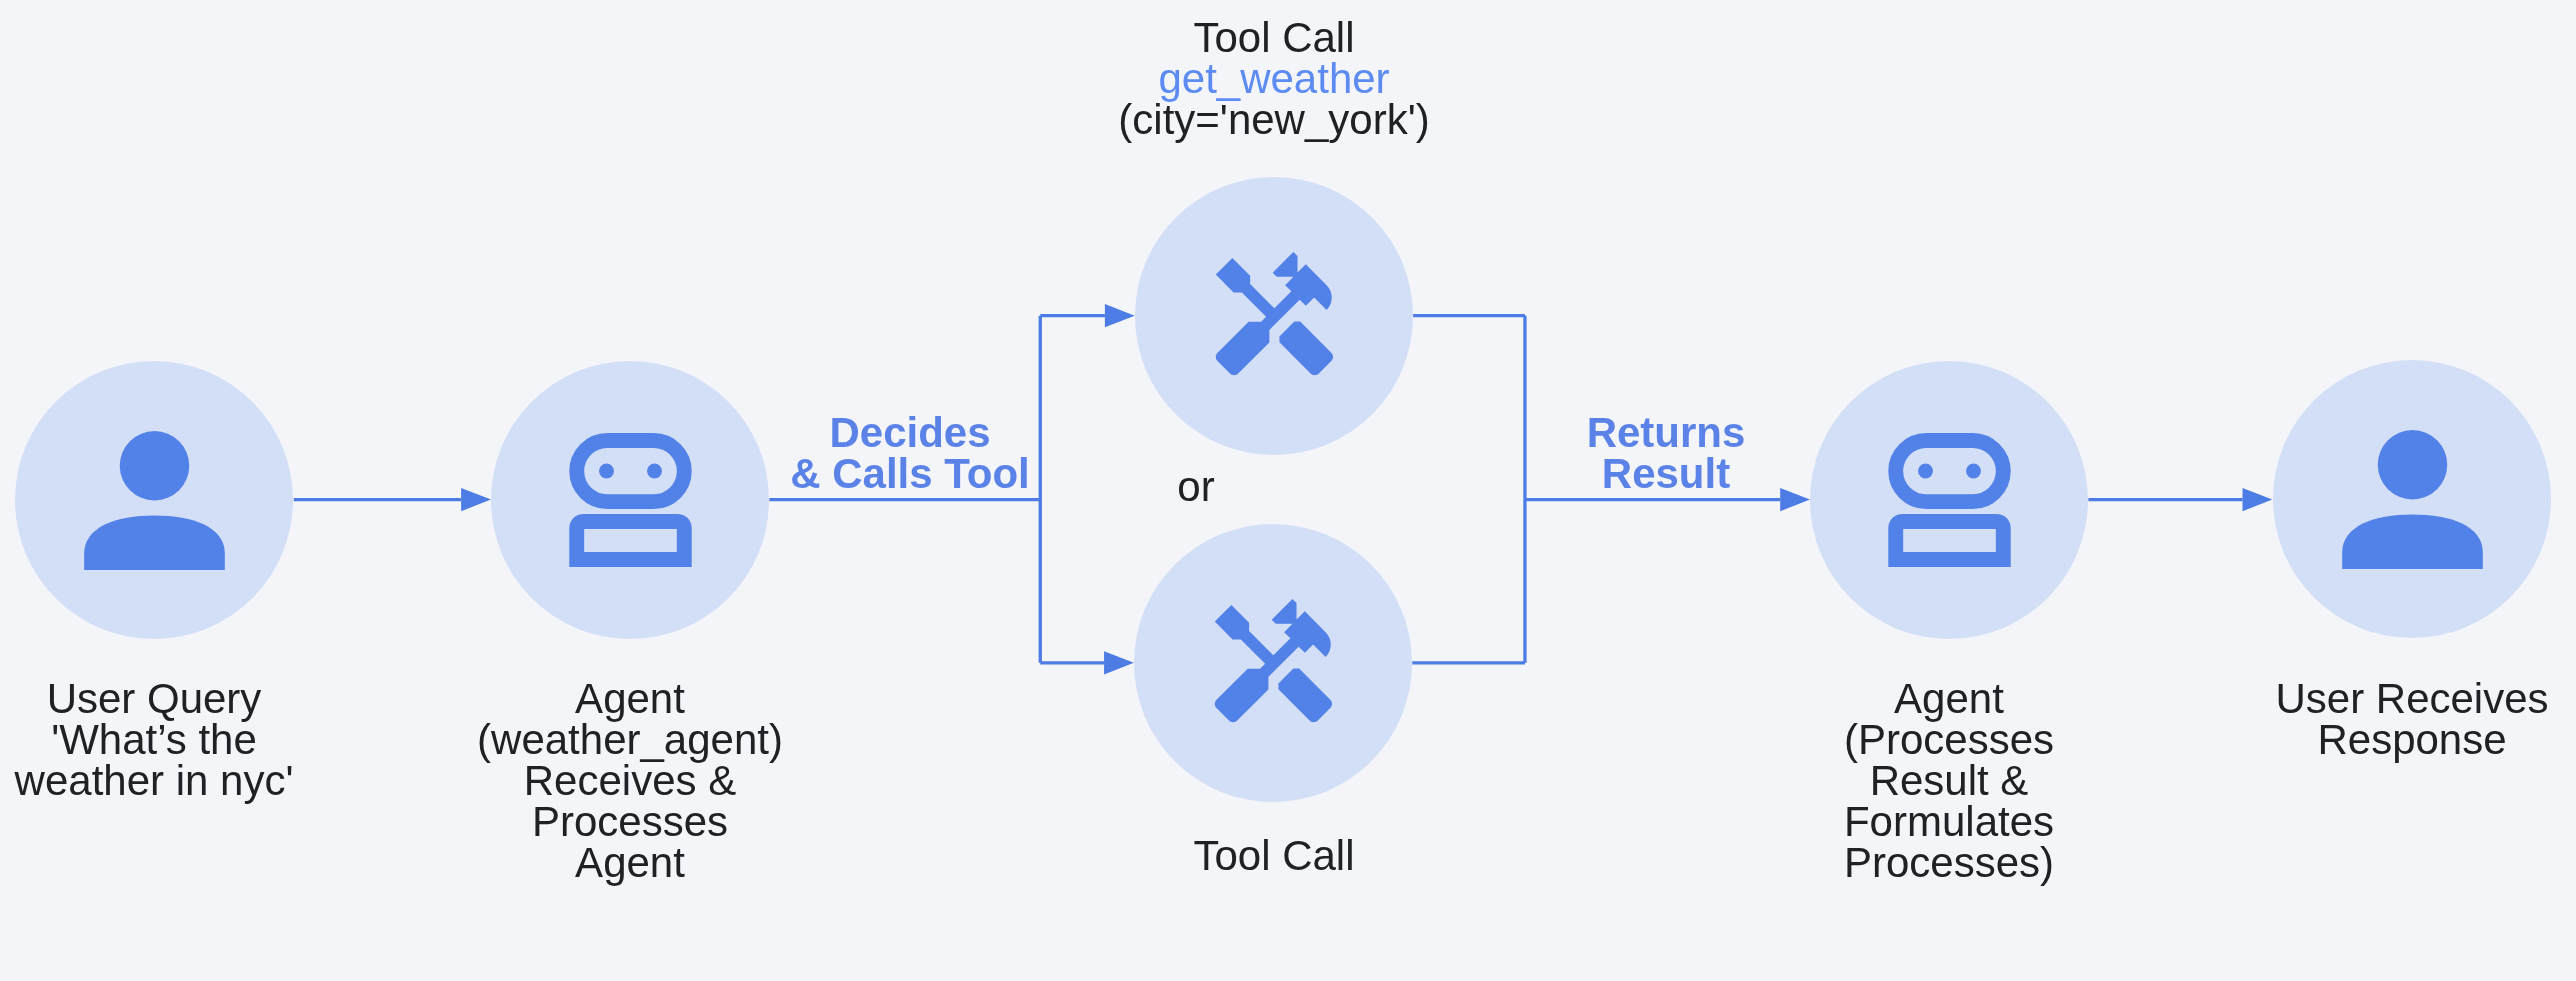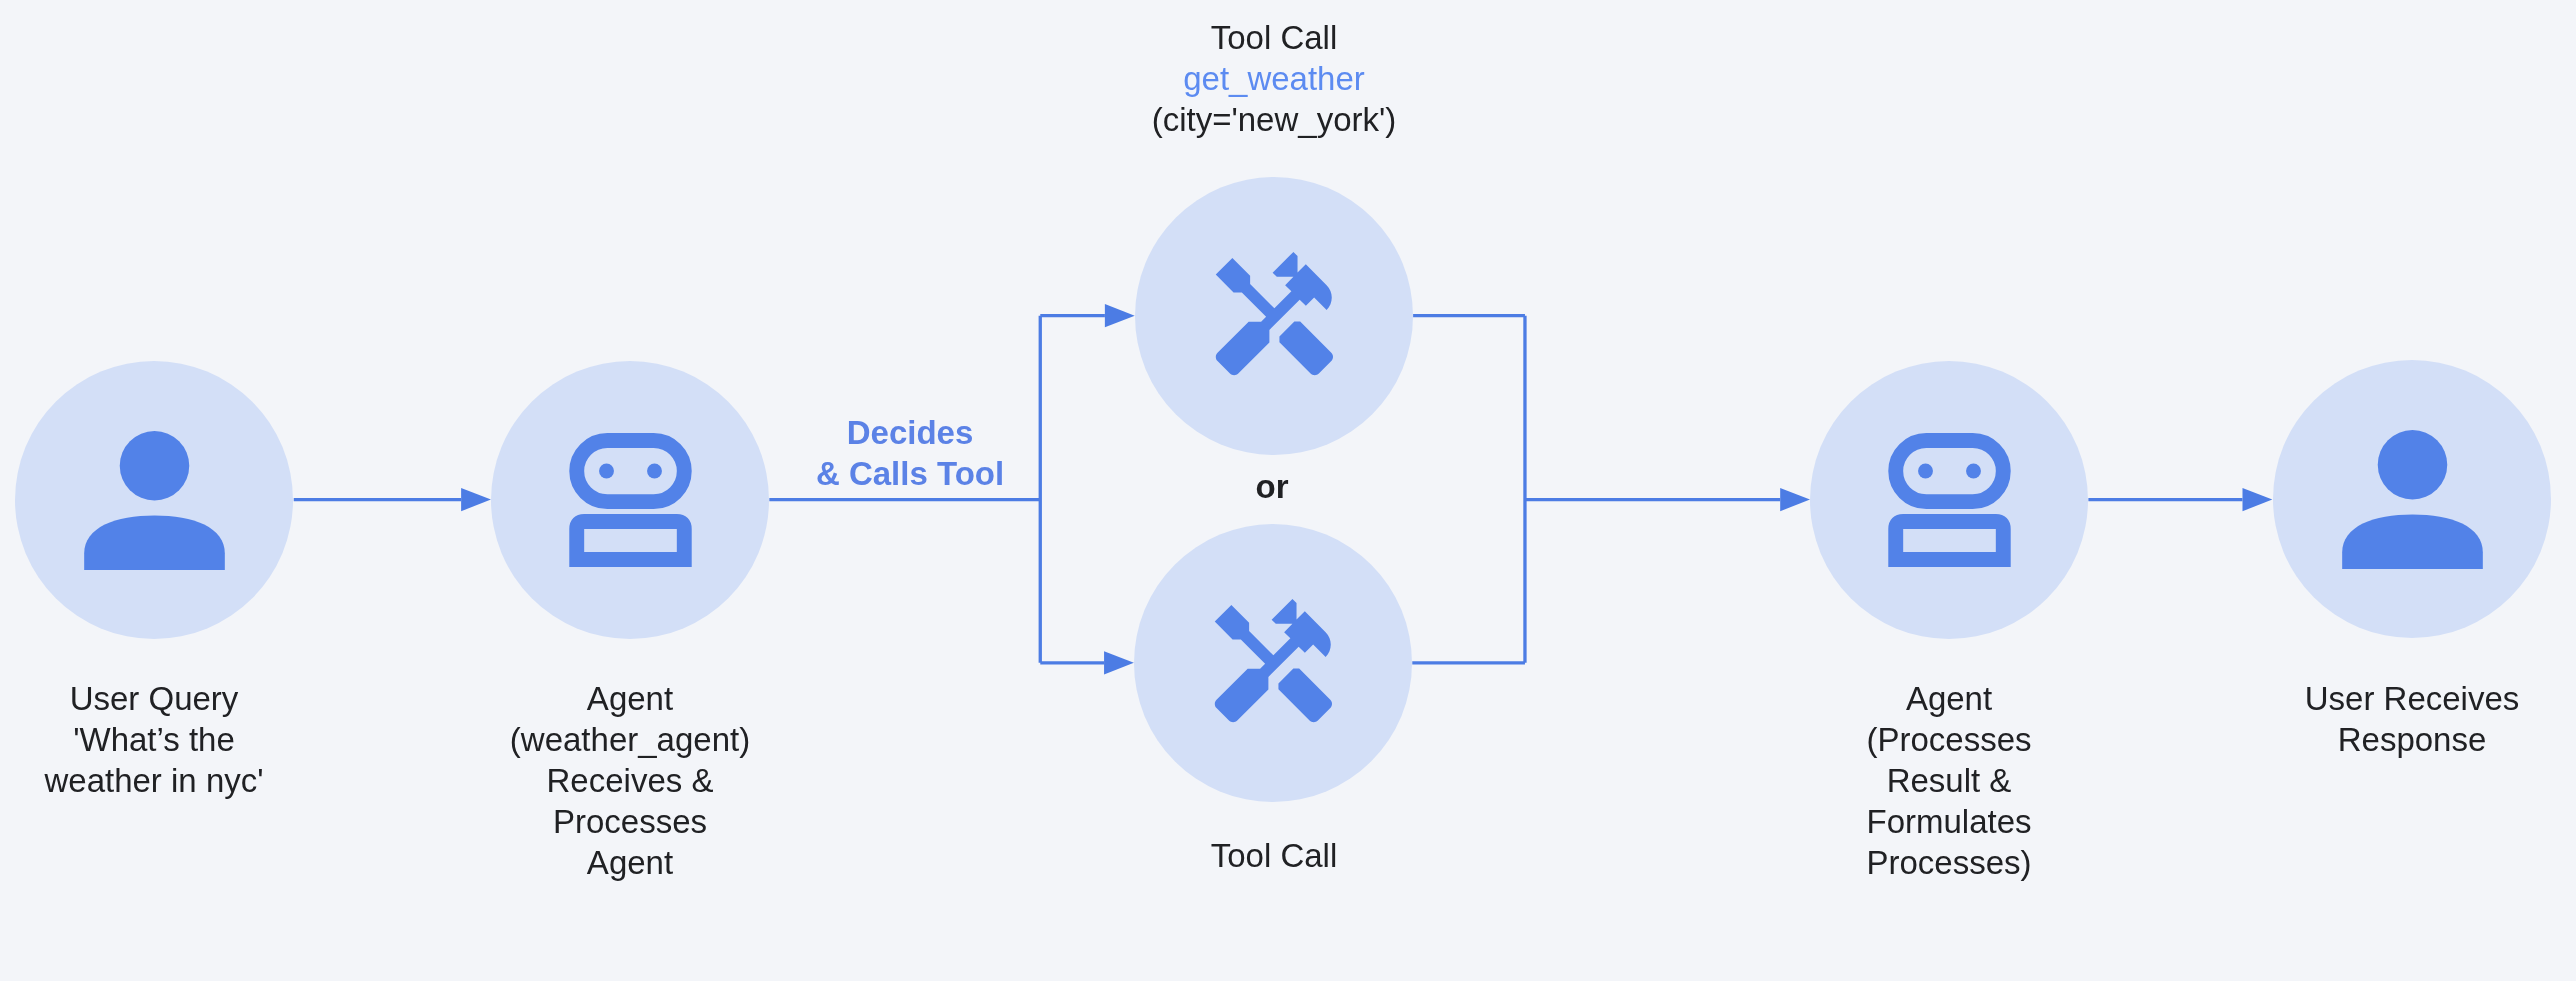--- a/index.html
+++ b/index.html
@@ -39,21 +39,21 @@
     display: flex;
     align-items: center;
     justify-content: center;
     color: var(--color-icon-blue, #5282e8);
   }
   .node svg { display: block; }
   .flow-label {
     position: absolute;
     transform: translateX(-50%);
     text-align: center;
-    font-size: 33px;
+    font-size: 42px;
     line-height: 41px;
     white-space: nowrap;
   }
   .bold-blue {
     font-weight: bold;
     color: var(--color-label-blue-bold, #5b82e6);
     margin-top: 12px;
   }
   .tool-name {
     color: var(--color-tool-name-blue, #5c8bf1);
@@ -134,22 +134,26 @@
       <circle cx="85" cy="42" r="42"></circle>
       <path d="M0,168 V148 C0,116 38,102 85,102 C132,102 170,116 170,148 V168 Z"></path>
     </svg>
   </div>
 
   <div class="flow-label bold-blue" style="left:910px; top:400px;">
     <div>Decides</div>
     <div>&amp; Calls Tool</div>
   </div>
 
+  <div class="flow-label bold-blue" style="left:1666px; top:400px;">
+    <div>Returns</div>
+    <div>Result</div>
+  </div>
 
-  <div class="flow-label" style="left:1272px; top:466px;font-weight:bold;">or</div>
+  <div class="flow-label" style="left:1196px; top:466px;">or</div>
 
   <div class="flow-label" style="left:1274px; top:16.6px;">
     <div>Tool Call</div>
     <div class="tool-name">get_weather</div>
     <div>(city='new_york')</div>
   </div>
 
   <div class="flow-label" style="left:1274px; top:835px;">
     <div>Tool Call</div>
   </div>

